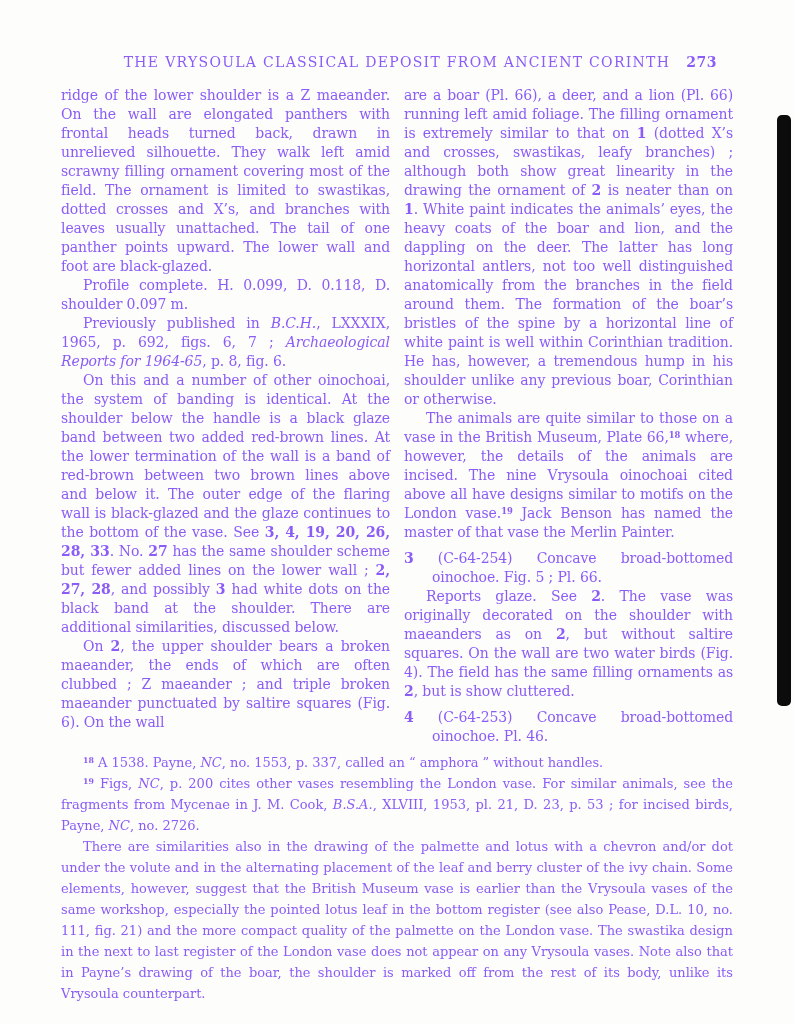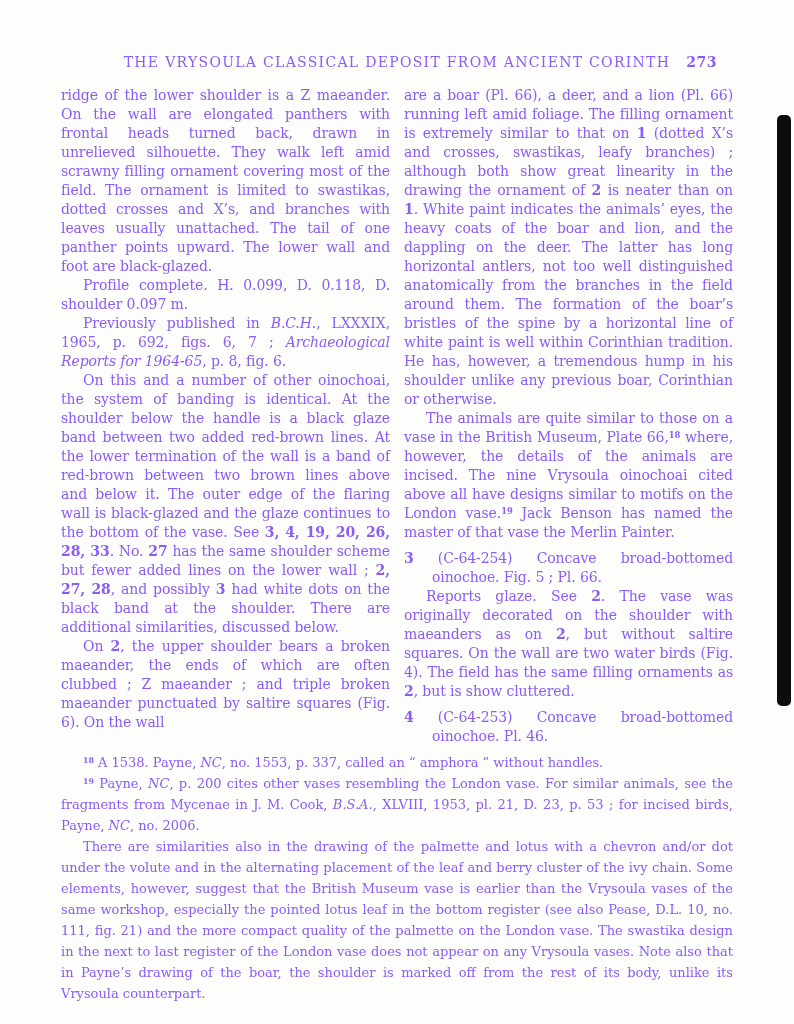--- a/index.html
+++ b/index.html
@@ -90,19 +90,19 @@
         <p class="blk"><span>are a boar (Pl. 66), a deer, and a lion (Pl. 66) running left amid foliage. The filling ornament is extremely similar to that on </span><span class="b">1</span><span> (dotted X’s and crosses, swastikas, leafy branches) ; although both show great linearity in the drawing the ornament of </span><span class="b">2</span><span> is neater than on </span><span class="b">1</span><span>. White paint indicates the animals’ eyes, the heavy coats of the boar and lion, and the dappling on the deer. The latter has long horizontal antlers, not too well distinguished anatomically from the branches in the field around them. The formation of the boar’s bristles of the spine by a horizontal line of white paint is well within Corinthian tradition. He has, however, a tremendous hump in his shoulder unlike any previous boar, Corinthian or otherwise.</span></p>
         <p class="blk ind"><span>The animals are quite similar to those on a vase in the British Museum, Plate 66,</span><span class="sup">18</span><span> where, however, the details of the animals are incised. The nine Vrysoula oinochoai cited above all have designs similar to motifs on the London vase.</span><span class="sup">19</span><span> Jack Benson has named the master of that vase the Merlin Painter.</span></p>
         <p class="blk entry"><span class="b">3</span><span> (C-64-254) Concave broad-bottomed oinochoe. Fig. 5 ; Pl. 66.</span></p>
         <p class="blk ind"><span>Reports glaze. See </span><span class="b">2</span><span>. The vase was originally decorated on the shoulder with maeanders as on </span><span class="b">2</span><span>, but without saltire squares. On the wall are two water birds (Fig. 4). The field has the same filling ornaments as </span><span class="b">2</span><span>, but is show cluttered.</span></p>
         <p class="blk entry"><span class="b">4</span><span> (C-64-253) Concave broad-bottomed oinochoe. Pl. 46.</span></p>
       </div>
   </div>
 
   <div class="footnotes">
       <p class="blk"><span class="sup">18</span><span> A 1538. Payne, </span><span class="i">NC</span><span>, no. 1553, p. 337, called an “ amphora ” without handles.</span></p>
-      <p class="blk"><span class="sup">19</span><span> Payne, </span><span class="i">NC</span><span>, p. 200 cites other vases resembling the London vase. For similar animals, see the fragments from Mycenae in J. M. Cook, </span><span class="i">B.S.A.</span><span>, XLVIII, 1953, pl. 21, D. 23, p. 53 ; for incised birds, Payne, </span><span class="i">NC</span><span>, no. 2006.</span></p>
+      <p class="blk"><span class="sup">19</span><span> Figs, </span><span class="i">NC</span><span>, p. 200 cites other vases resembling the London vase. For similar animals, see the fragments from Mycenae in J. M. Cook, </span><span class="i">B.S.A.</span><span>, XLVIII, 1953, pl. 21, D. 23, p. 53 ; for incised birds, Payne, </span><span class="i">NC</span><span>, no. 2726.</span></p>
       <p class="blk"><span>There are similarities also in the drawing of the palmette and lotus with a chevron and/or dot under the volute and in the alternating placement of the leaf and berry cluster of the ivy chain. Some elements, however, suggest that the British Museum vase is earlier than the Vrysoula vases of the same workshop, especially the pointed lotus leaf in the bottom register (see also Pease, D.L. 10, no. 111, fig. 21) and the more compact quality of the palmette on the London vase. The swastika design in the next to last register of the London vase does not appear on any Vrysoula vases. Note also that in Payne’s drawing of the boar, the shoulder is marked off from the rest of its body, unlike its Vrysoula counterpart.</span></p>
     </div>
 
   <div class="edge-bar" style="background: rgb(12, 12, 12);"></div>
 
 </div>
 
 </body></html>

